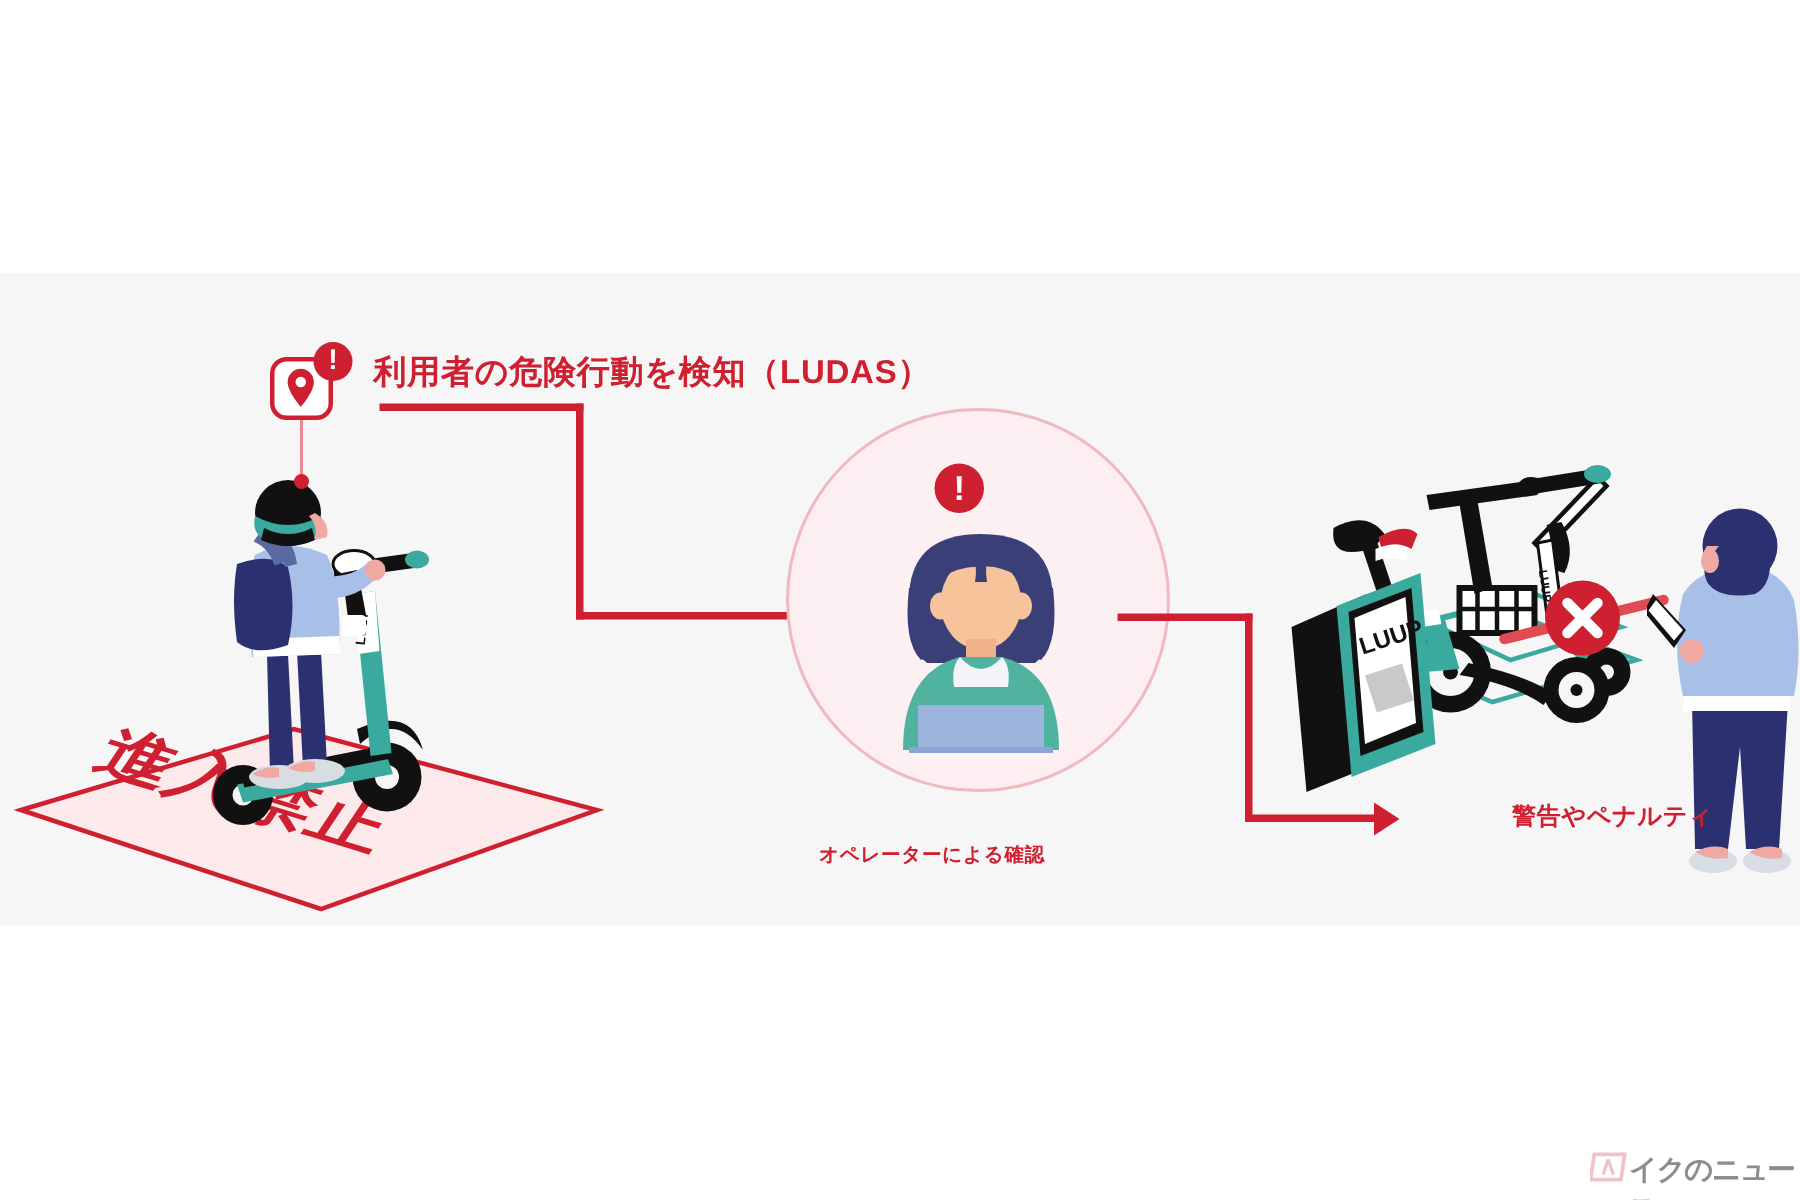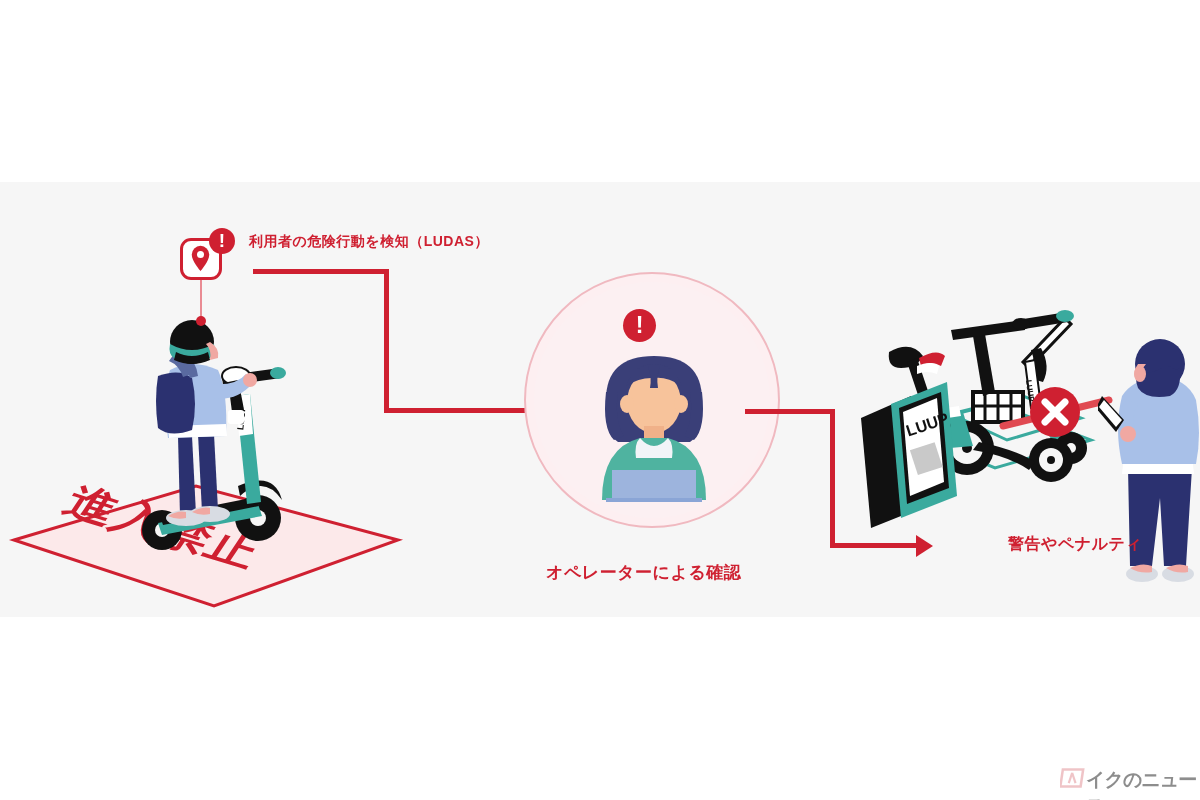--- a/index.html
+++ b/index.html
@@ -21,22 +21,22 @@
   .abs { position: absolute; }
 
   
   .label {
     position: absolute;
     color: #cf2031;
     font-weight: bold;
     letter-spacing: .5px;
     white-space: nowrap;
   }
-  #label-detect { left: 249px; top: 233px; font-size: 14px; }
-  #label-operator { left: 546px; top: 561px; font-size: 17px; }
+  #label-detect { left: 249px; top: 233px; font-size: 22px; }
+  #label-operator { left: 546px; top: 561px; font-size: 13px; }
   #label-penalty { left: 966px; top: 534px; font-size: 16px; margin-left: 42px; }
 
   
   .seg { position: absolute; background: #cf2031; }
   .arrowhead {
     position: absolute; width: 0; height: 0;
     border-top: 11px solid transparent;
     border-bottom: 11px solid transparent;
     border-left: 17px solid #cf2031;
   }

